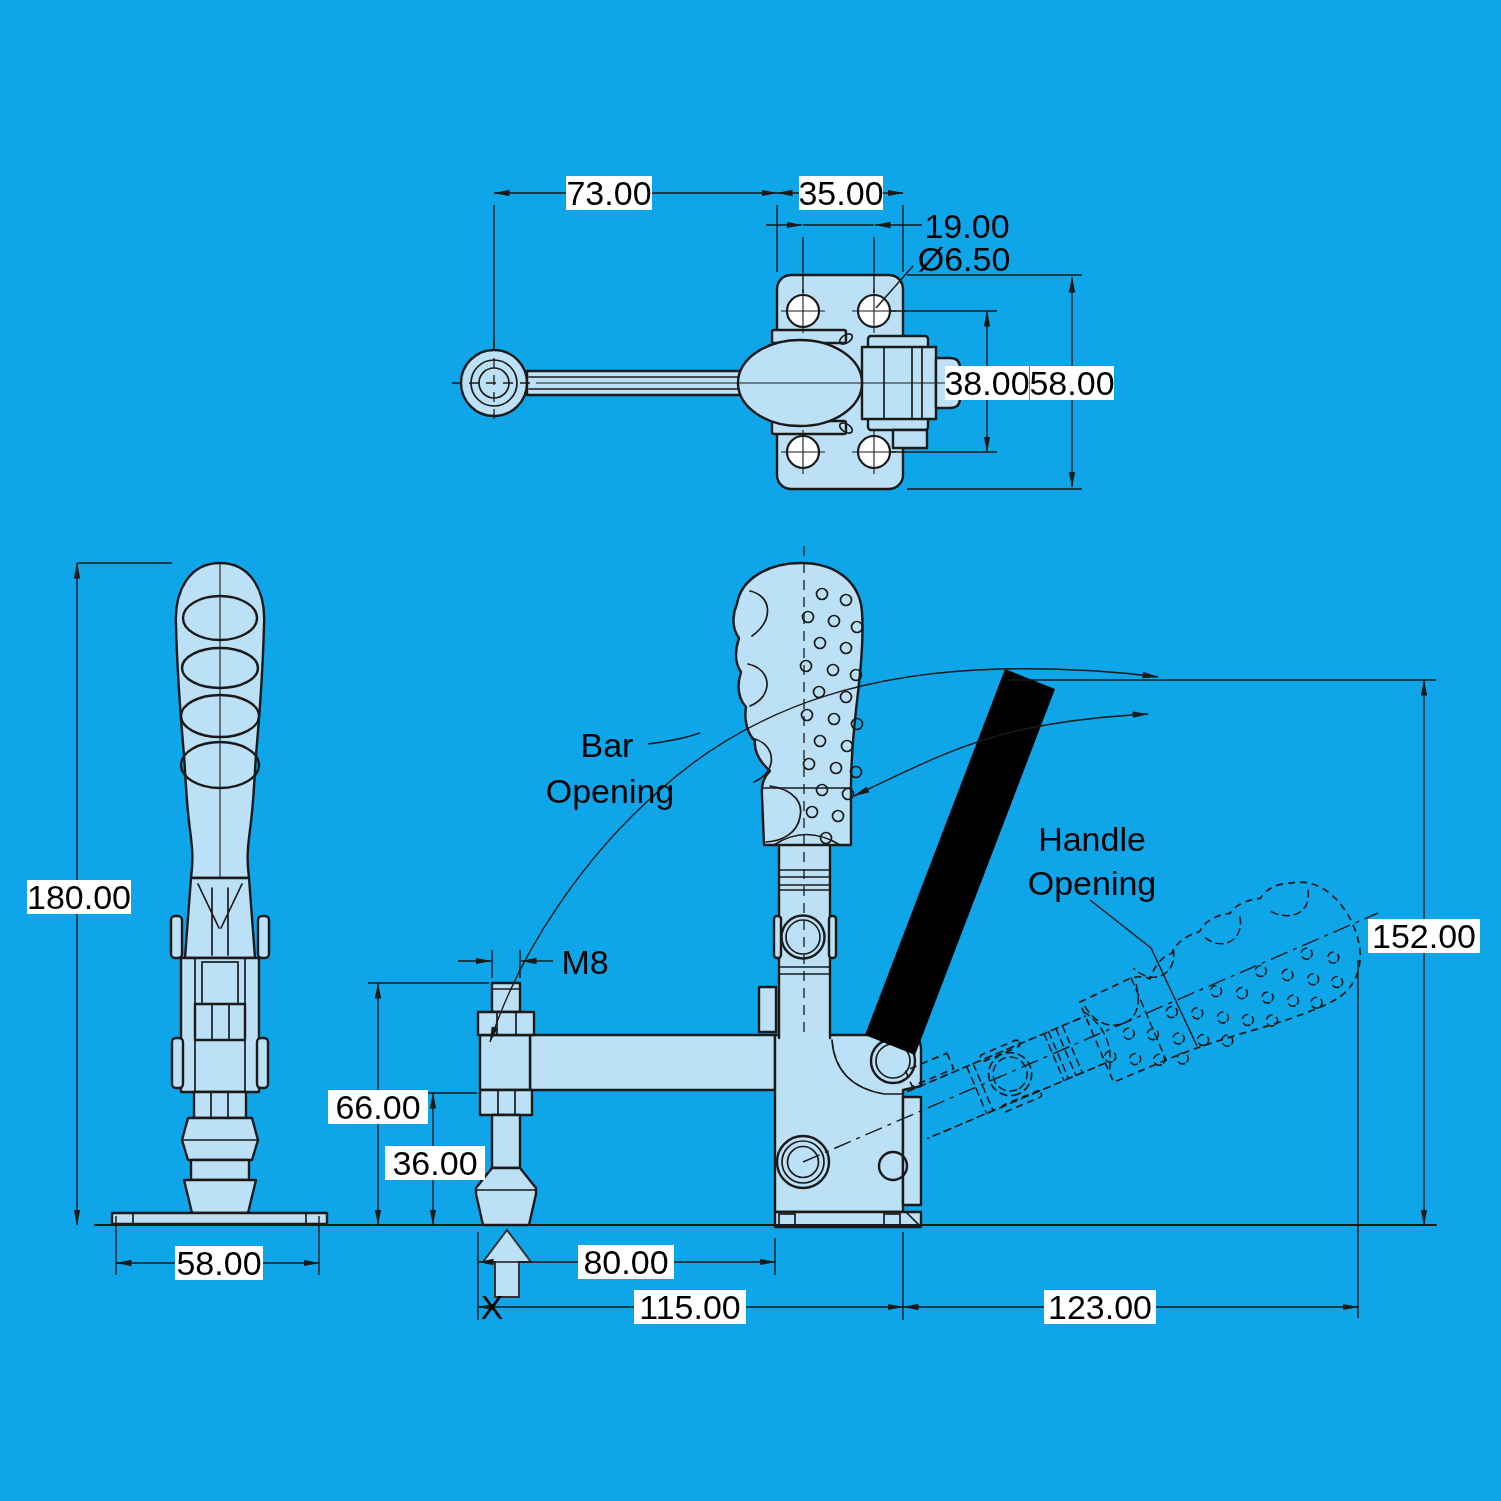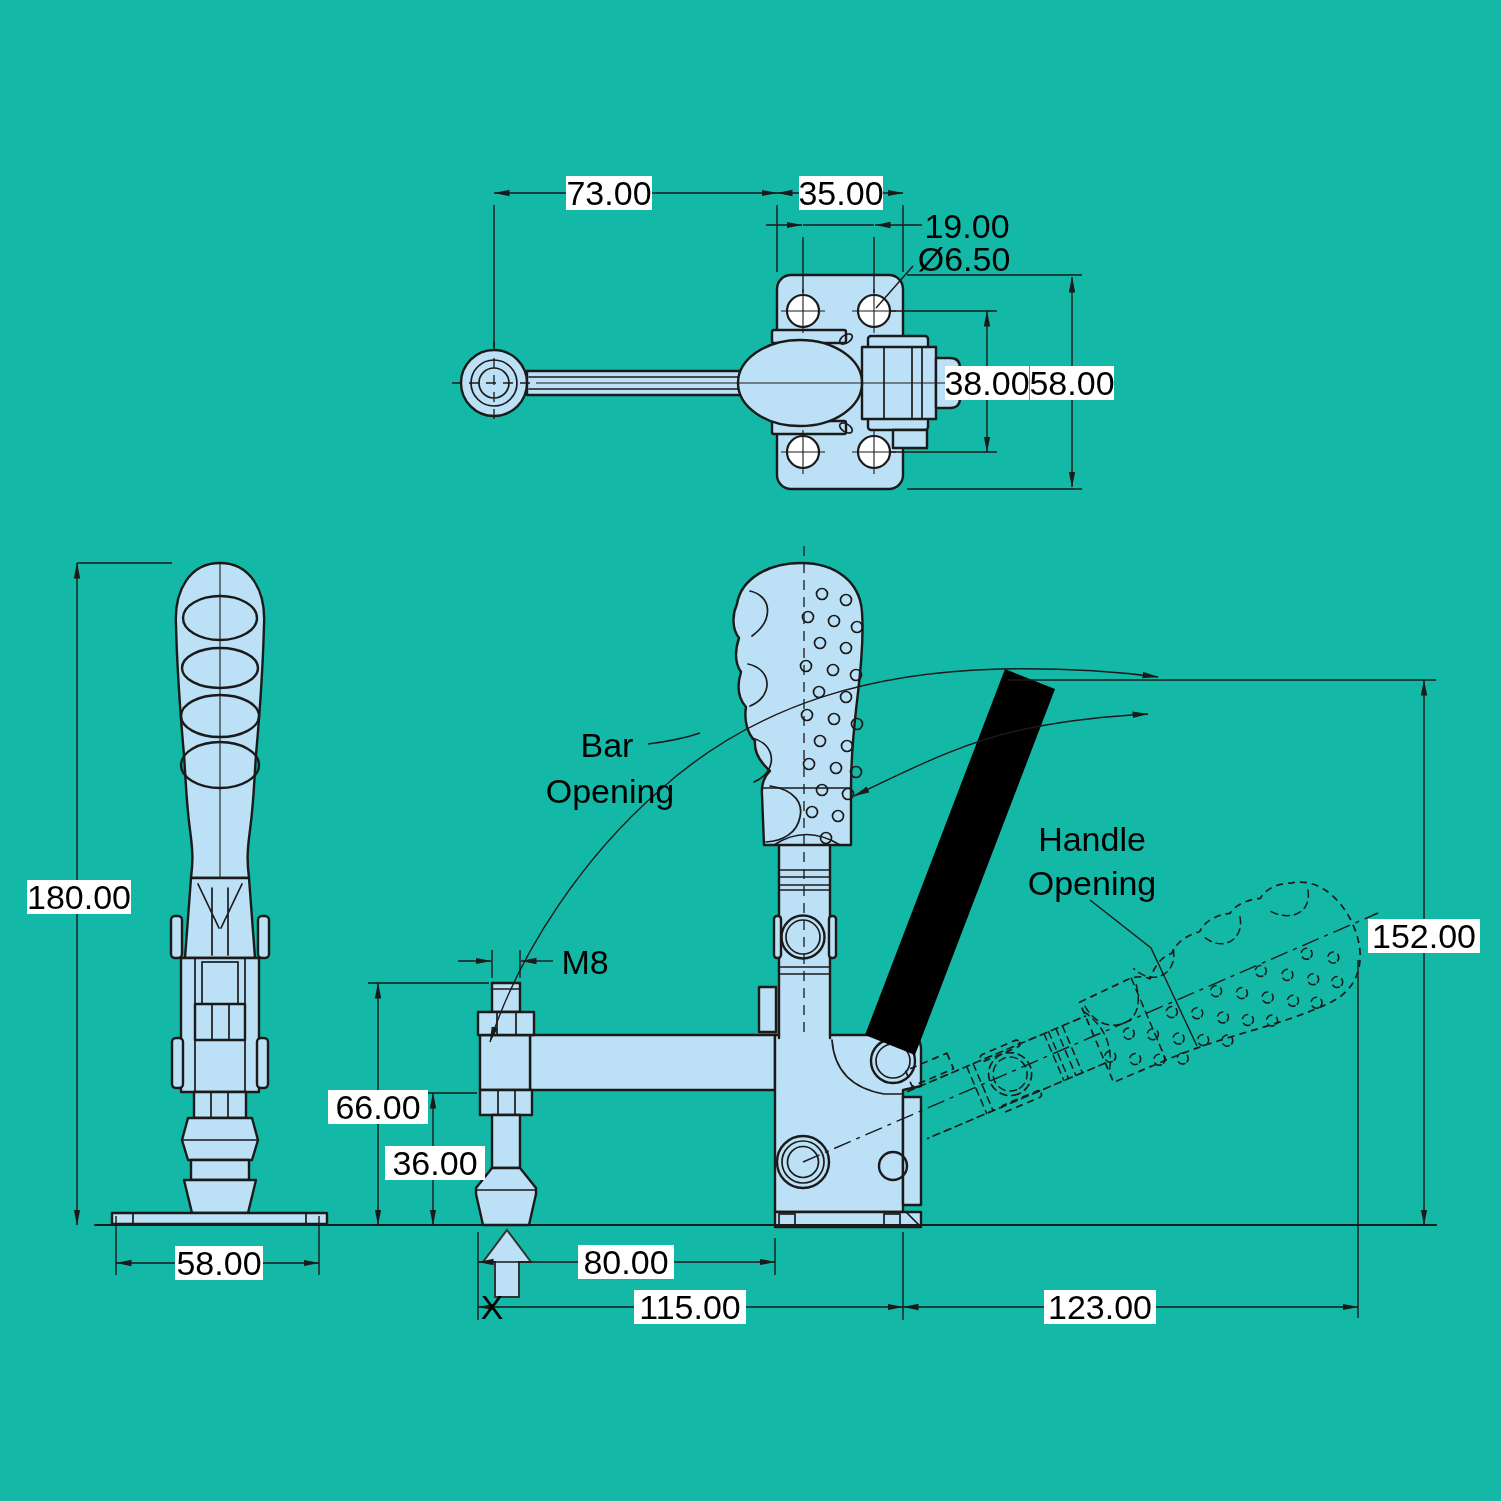--- a/index.html
+++ b/index.html
@@ -1,16 +1,16 @@
 <!DOCTYPE html>
 <html><head>
 <meta charset="utf-8">
 <style>
   html,body{margin:0;padding:0;background:#fff}
-  #stage{width:1501px;height:1501px;position:relative;background:#14b8a6}
+  #stage{width:1501px;height:1501px;position:relative;background:#0ea5e9}
   svg{display:block}
   
   .part{fill:var(--pf,#BCE0F5);stroke:#1a1a1a;stroke-width:var(--swp,2.4);stroke-linejoin:round;stroke-dasharray:var(--sd,none)}
   .partw{fill:var(--pw,#ffffff);stroke:#1a1a1a;stroke-width:var(--swp,2.2);stroke-dasharray:var(--sd,none)}
   .ln{fill:none;stroke:#1a1a1a;stroke-width:var(--swp,2.4);stroke-linejoin:round;stroke-linecap:round;stroke-dasharray:var(--sd,none)}
   .ln2{fill:none;stroke:#1a1a1a;stroke-width:var(--swl,1.7);stroke-linecap:round;stroke-dasharray:var(--sd,none)}
   .ghost{--pf:none;--pw:none;--sd:7 5;--swp:1.7;--swl:1.5}
   .dim{fill:none;stroke:#1a1a1a;stroke-width:1.4}
   .thin{fill:none;stroke:#1a1a1a;stroke-width:1.1}
   .cld{fill:none;stroke:#1a1a1a;stroke-width:1.3;stroke-dasharray:10 7}

